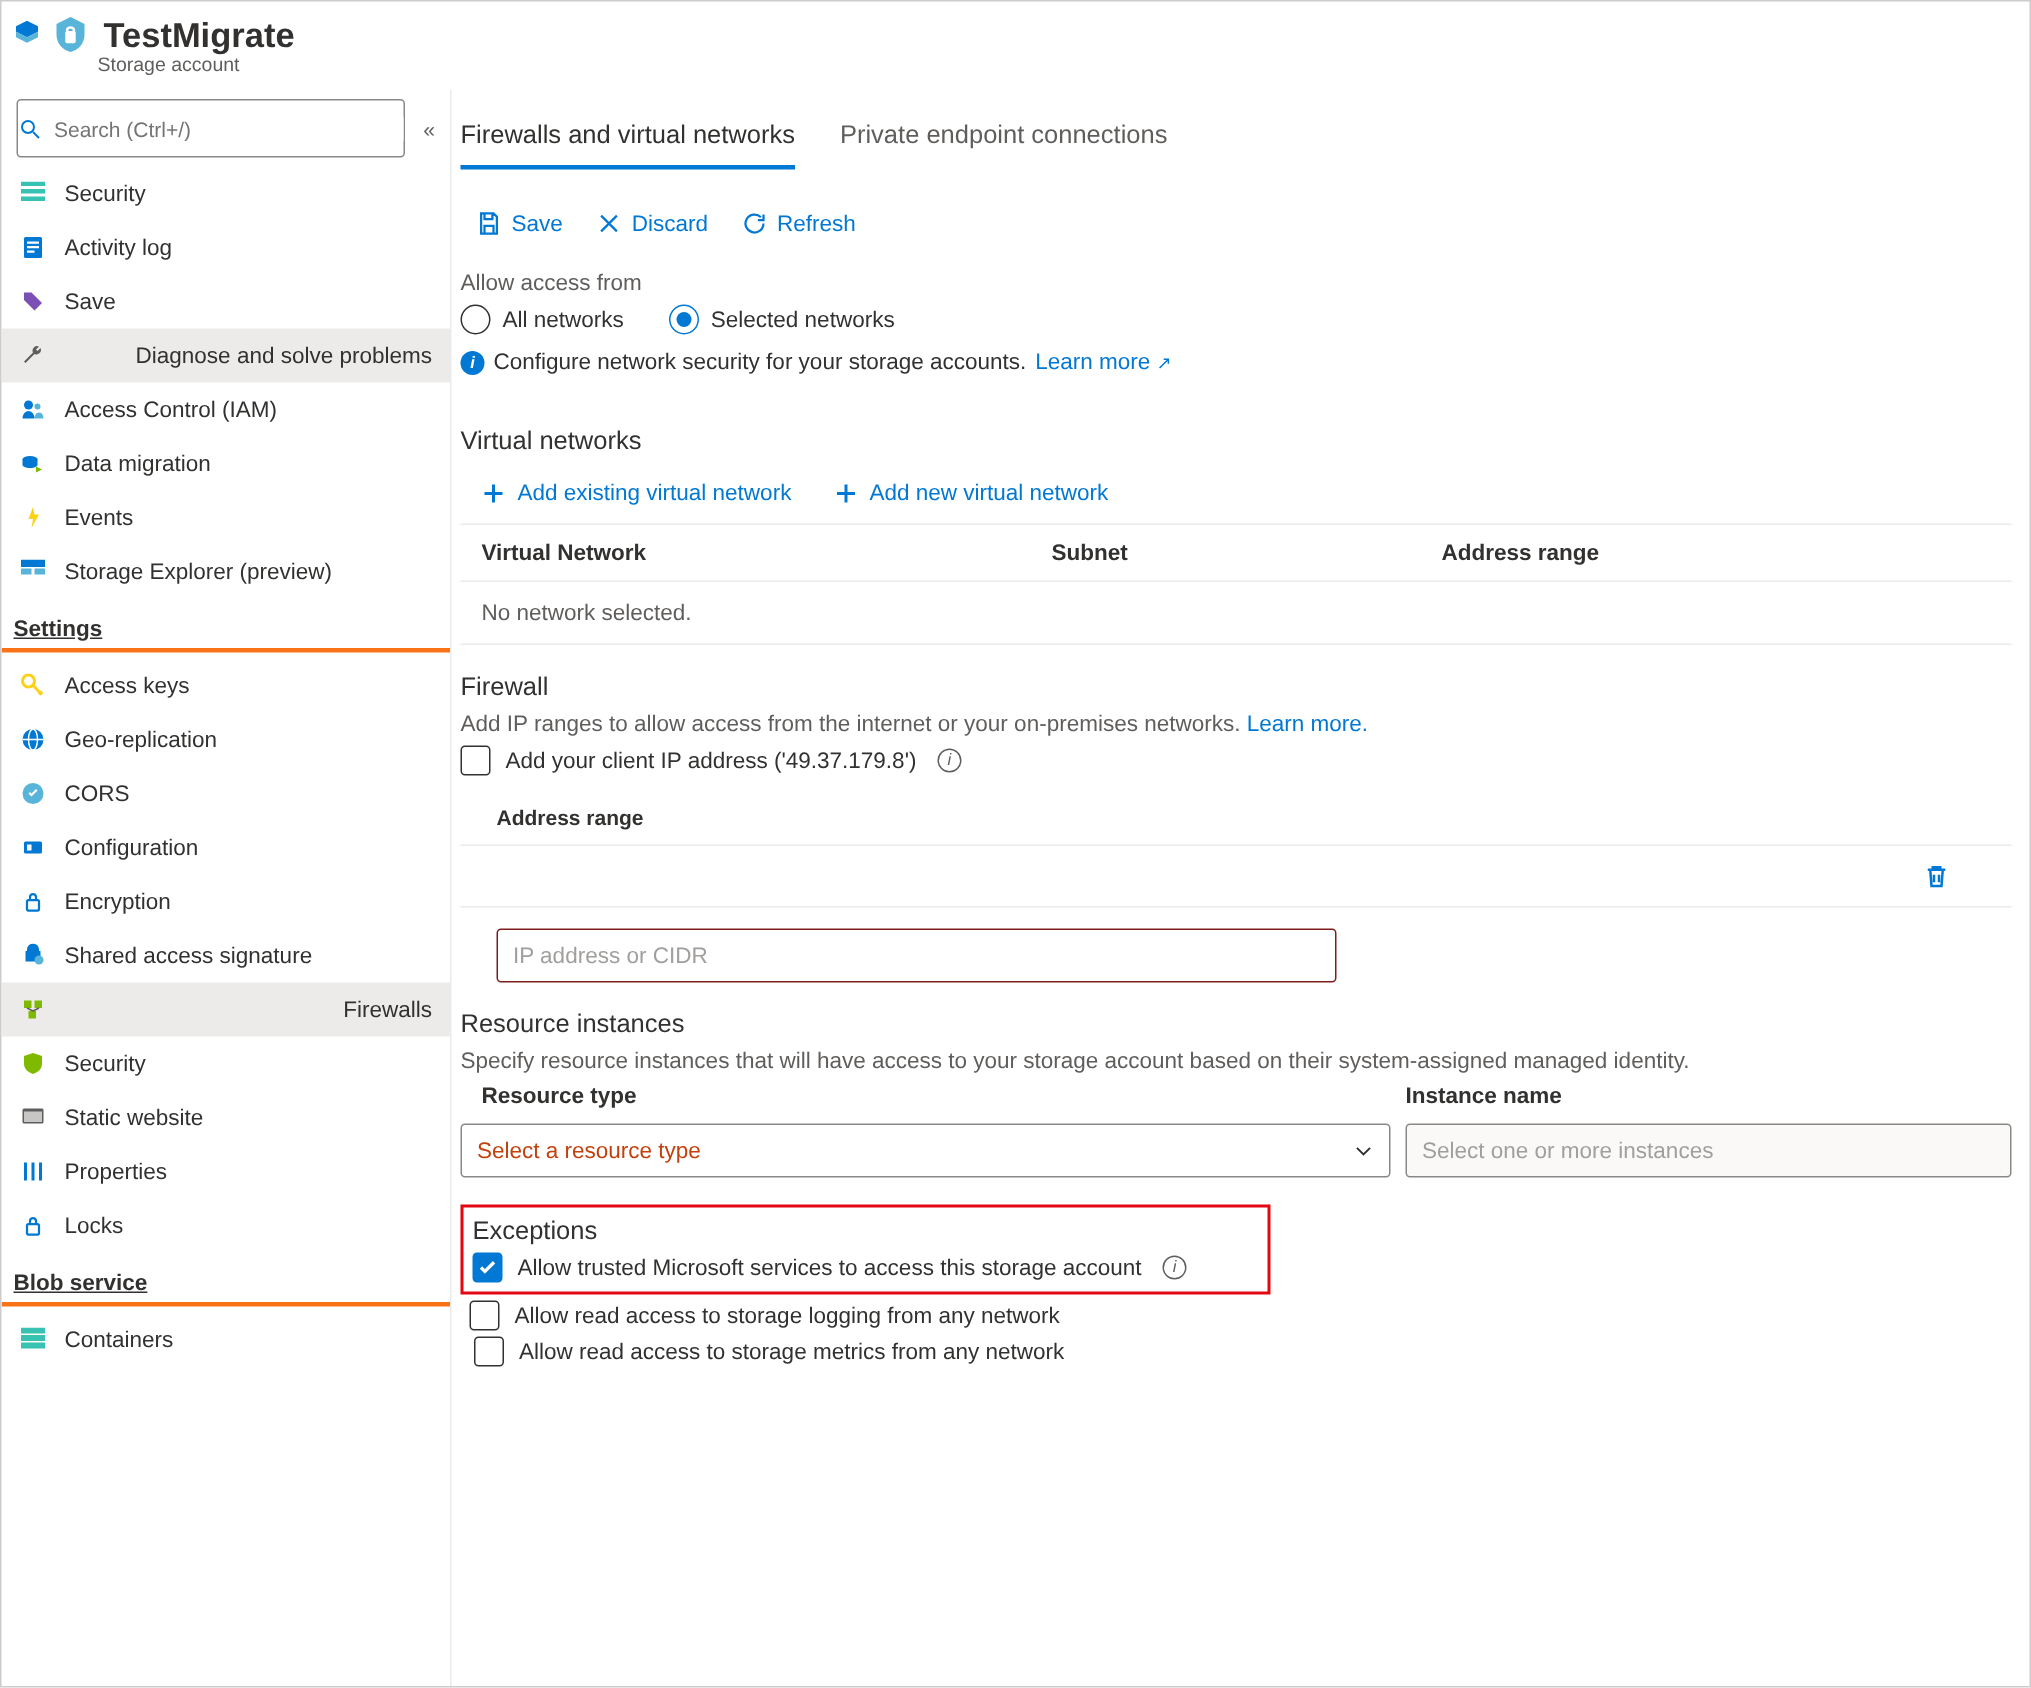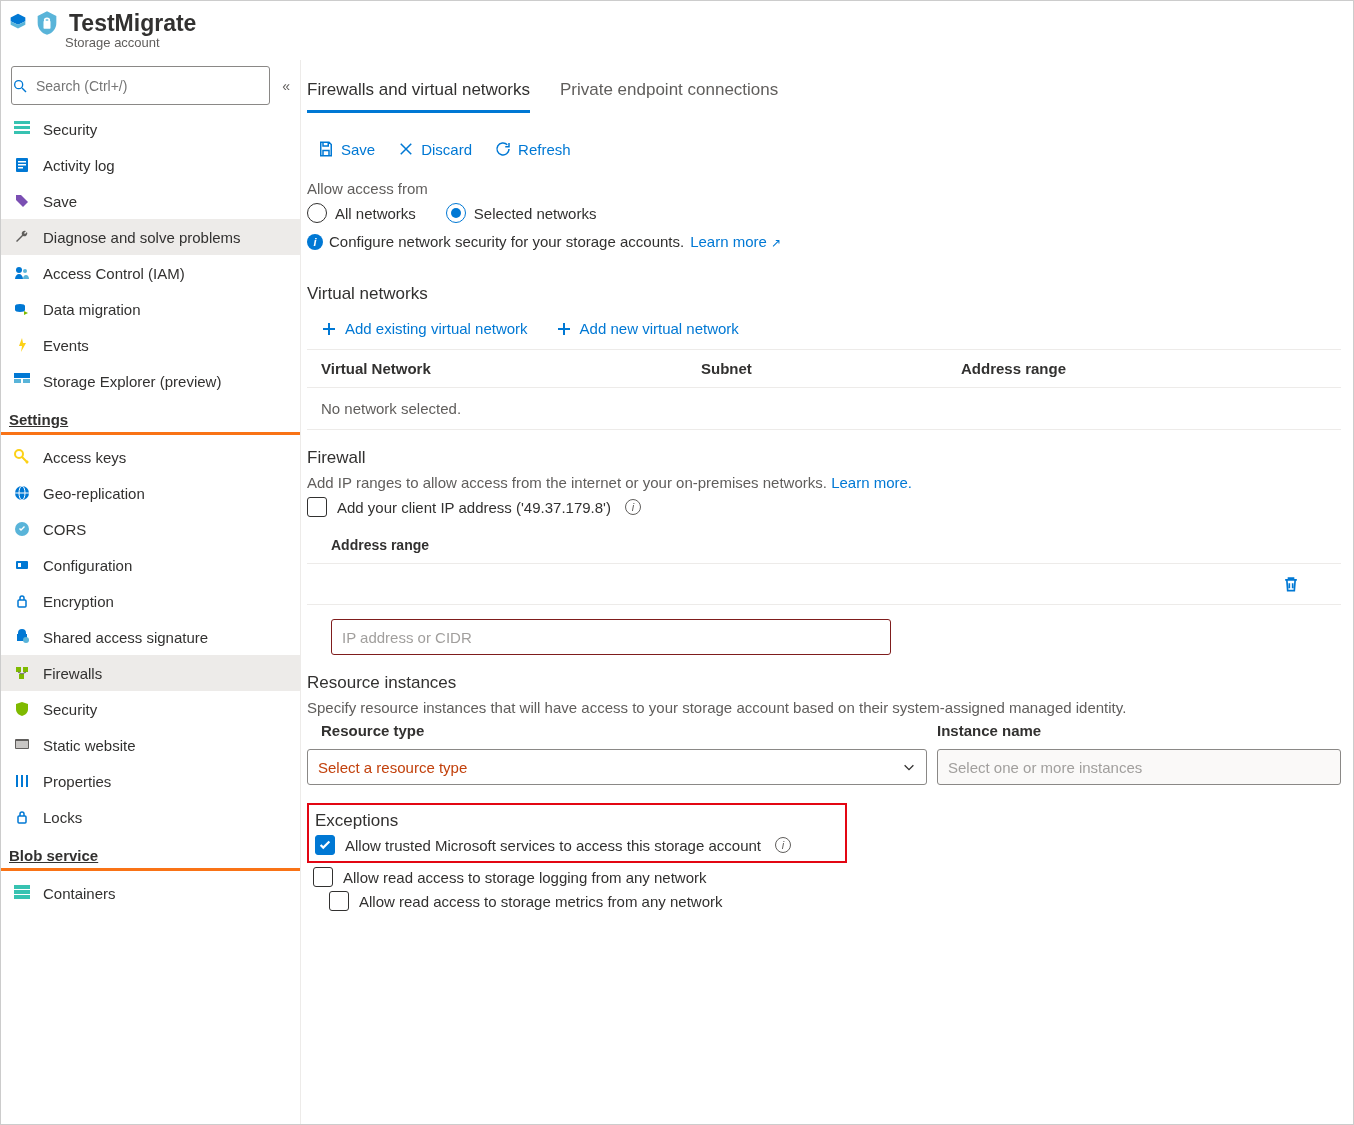--- a/index.html
+++ b/index.html
@@ -90,21 +90,21 @@
 .nav-scroll::-webkit-scrollbar-track { background: #f3f2f1; }
 .nav-scroll::-webkit-scrollbar-thumb { background: #c8c6c4; }
 .nav-item {
   display:flex;
   align-items:center;
   gap:12px;
   padding: 9px 12px;
   font-size: 15px;
   cursor:pointer;
 }
-.nav-item.selected { background:#edebe9; }
+.nav-item.selected { background:#edebe9;justify-content:space-between; }
 .nav-icon {
   width: 18px;
   height: 18px;
   display:flex;
   align-items:center;
   justify-content:center;
   flex-shrink:0;
 }
 .nav-group {
   font-weight: 600;
@@ -615,21 +615,21 @@
                   </svg>
               </span>
               <span>Allow trusted Microsoft services to access this storage account</span>
               <span class="info-i">i</span>
             </div>
           </div>
           <div class="checkbox-row" style="margin-left:6px; margin-bottom:4px;">
             <span class="cb"></span>
             <span>Allow read access to storage logging from any network</span>
           </div>
-          <div class="checkbox-row" style="margin-left:22px;">
+          <div class="checkbox-row" style="margin-left:9px;">
             <span class="cb"></span>
             <span>Allow read access to storage metrics from any network</span>
           </div>
         </div>
 
       </div>
     </div>
   </div>
 </div>
 

